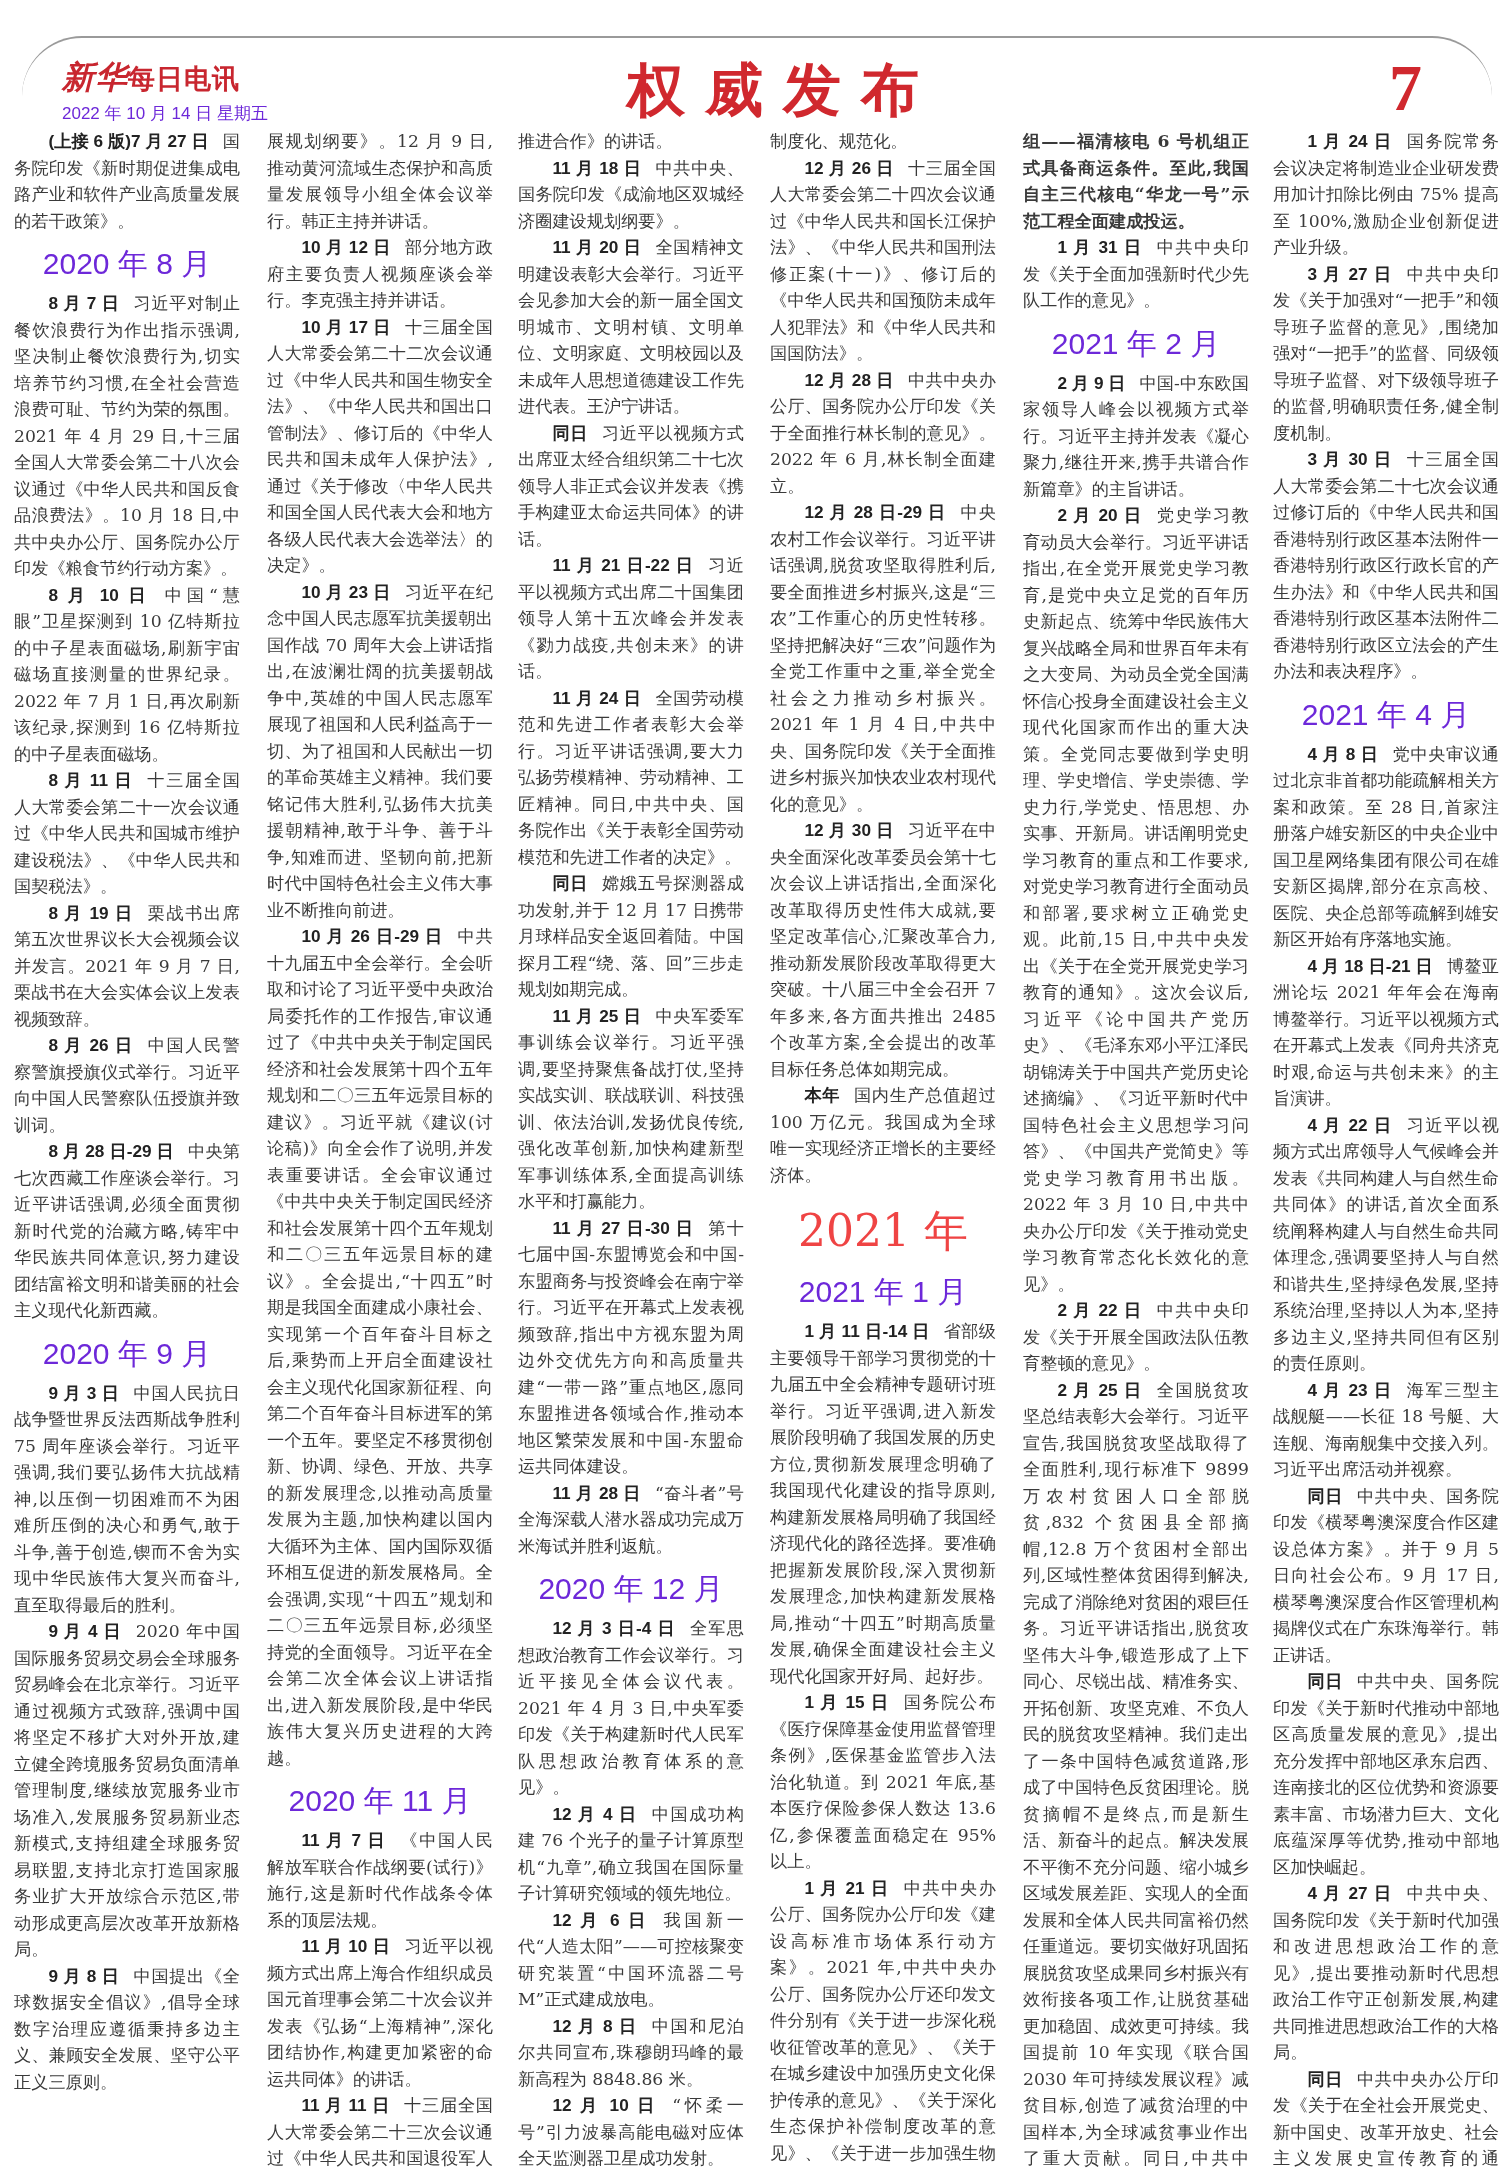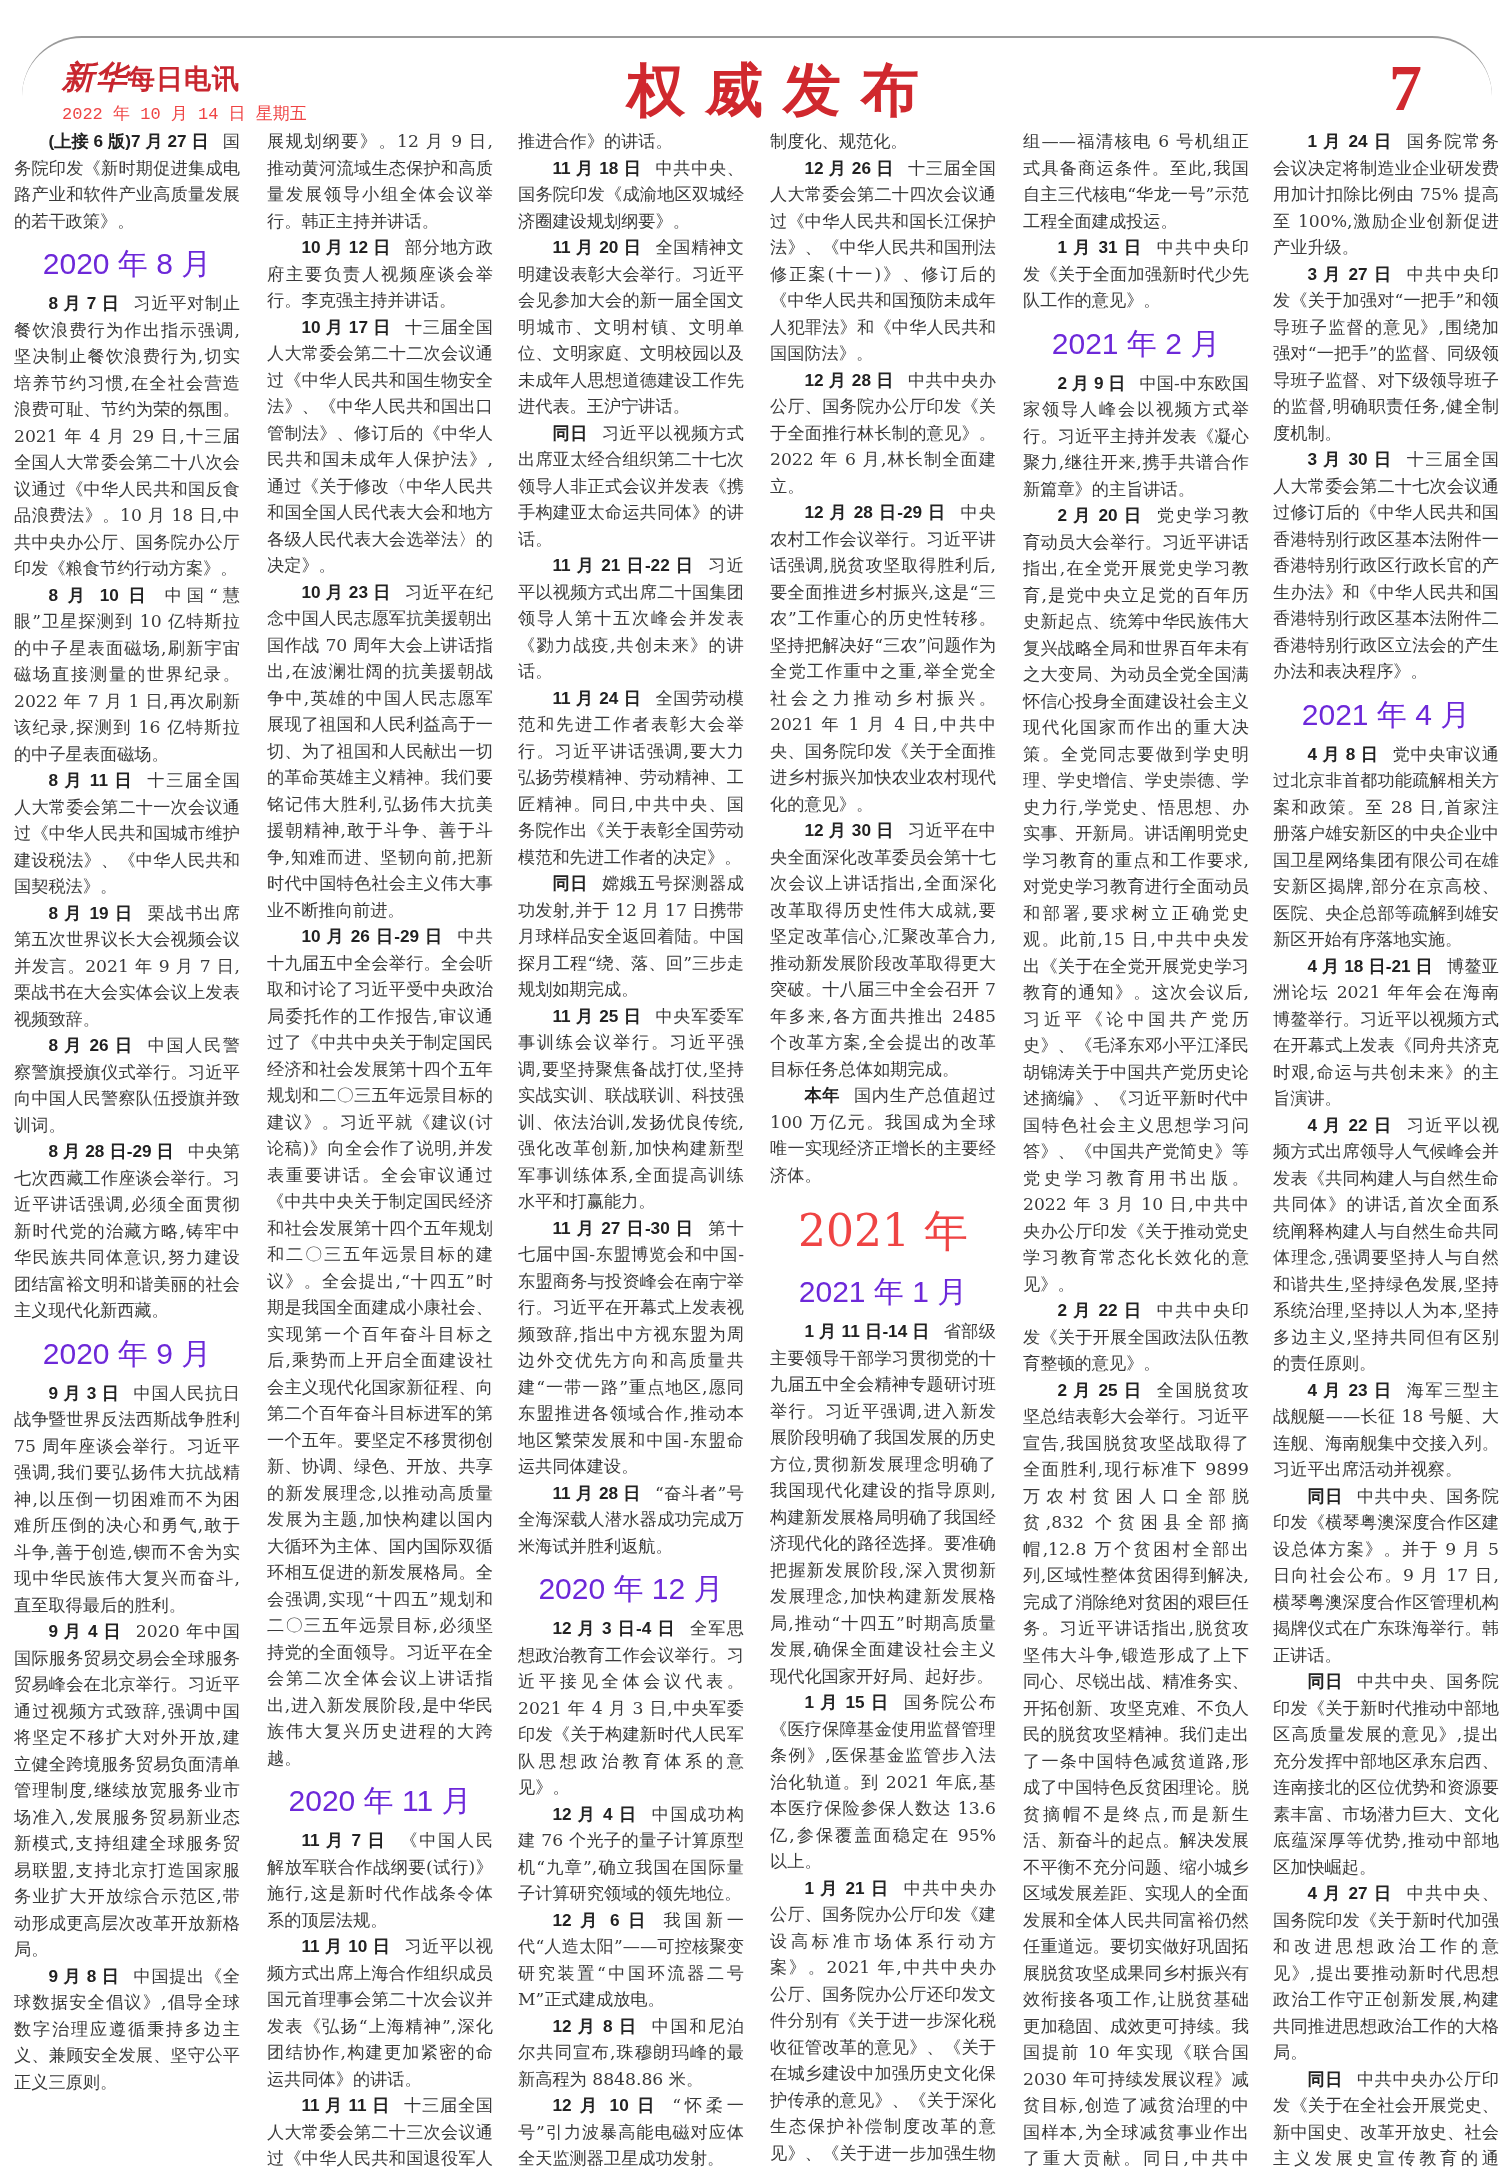--- a/index.html
+++ b/index.html
@@ -3,21 +3,21 @@
 <meta charset="utf-8">
 <style>
   html,body{margin:0;padding:0;background:#fff;}
   body{width:1500px;height:2169px;position:relative;overflow:hidden;
        font-family:"DejaVu Serif","Liberation Serif",serif;color:#3a3a3a;}
   .masthead{position:absolute;left:22px;top:36px;width:1470px;height:90px;
        border-top:2px solid #9a9a9a;border-radius:60px 60px 0 0;}
   .mast-left{position:absolute;left:40px;top:18px;}
   .logo{font-family:"DejaVu Serif",serif;color:#c8262f;font-size:32px;font-weight:bold;font-style:italic;letter-spacing:1px;}
   .logo .small{font-size:27px;font-style:normal;}
-  .mast-date{font-family:Liberation Mono, monospace;font-size:17px;color:#ef4444;margin-top:2px;}
+  .mast-date{font-family:Liberation Sans, sans-serif;font-size:17px;color:#6d28d9;margin-top:2px;}
   .section-title{position:absolute;left:605px;top:14px;font-size:58px;color:#d0282e;font-weight:bold;letter-spacing:20px;font-family:"DejaVu Serif",serif;}
   .page-num{position:absolute;right:70px;top:12px;font-size:66px;color:#d0282e;font-weight:bold;font-family:"Liberation Serif",serif;}
   .col{position:absolute;top:128px;width:226px;font-size:17.2px;line-height:26.5px;text-align:justify;}
   .entry{margin:0;text-indent:2em;}
   .entry .date{font-family:"Liberation Sans",sans-serif;font-weight:bold;color:#222;margin-right:14px;}
   .month{font-family:"Liberation Sans",sans-serif;font-size:30px;text-align:center;color:#6d28d9;margin:10px 0 6px;line-height:40px;}
   .year{font-family:"DejaVu Serif",serif;font-size:44px;text-align:center;color:#ef4444;margin:18px 0 16px;line-height:50px;}
 </style>
 </head>
 <body>
@@ -83,21 +83,21 @@
     <p class="entry"><span class="date">12 月 28 日-29 日</span><span>中央农村工作会议举行。习近平讲话强调,脱贫攻坚取得胜利后,要全面推进乡村振兴,这是“三农”工作重心的历史性转移。坚持把解决好“三农”问题作为全党工作重中之重,举全党全社会之力推动乡村振兴。2021 年 1 月 4 日,中共中央、国务院印发《关于全面推进乡村振兴加快农业农村现代化的意见》。</span></p>
     <p class="entry"><span class="date">12 月 30 日</span><span>习近平在中央全面深化改革委员会第十七次会议上讲话指出,全面深化改革取得历史性伟大成就,要坚定改革信心,汇聚改革合力,推动新发展阶段改革取得更大突破。十八届三中全会召开 7 年多来,各方面共推出 2485 个改革方案,全会提出的改革目标任务总体如期完成。</span></p>
     <p class="entry"><span class="date">本年</span><span>国内生产总值超过 100 万亿元。我国成为全球唯一实现经济正增长的主要经济体。</span></p>
     <div class="year">2021 年</div>
     <div class="month">2021 年 1 月</div>
     <p class="entry"><span class="date">1 月 11 日-14 日</span><span>省部级主要领导干部学习贯彻党的十九届五中全会精神专题研讨班举行。习近平强调,进入新发展阶段明确了我国发展的历史方位,贯彻新发展理念明确了我国现代化建设的指导原则,构建新发展格局明确了我国经济现代化的路径选择。要准确把握新发展阶段,深入贯彻新发展理念,加快构建新发展格局,推动“十四五”时期高质量发展,确保全面建设社会主义现代化国家开好局、起好步。</span></p>
     <p class="entry"><span class="date">1 月 15 日</span><span>国务院公布《医疗保障基金使用监督管理条例》,医保基金监管步入法治化轨道。到 2021 年底,基本医疗保险参保人数达 13.6 亿,参保覆盖面稳定在 95% 以上。</span></p>
     <p class="entry"><span class="date">1 月 21 日</span><span>中共中央办公厅、国务院办公厅印发《建设高标准市场体系行动方案》。2021 年,中共中央办公厅、国务院办公厅还印发文件分别有《关于进一步深化税收征管改革的意见》、《关于在城乡建设中加强历史文化保护传承的意见》、《关于深化生态保护补偿制度改革的意见》、《关于进一步加强生物多样性保护的意见》、《关于加强打击治理电信网络诈骗违法犯罪工作的意见》等。</span></p>
   </div>
 <div class="col" style="left:1023px">
-    <p class="entry" style="text-indent: 0px;">组——福清核电 6 号机组正式具备商运条件。至此,我国自主三代核电“华龙一号”示范工程全面建成投运。</p>
+    <p class="entry" style="text-indent: 0px; font-weight: bold;">组——福清核电 6 号机组正式具备商运条件。至此,我国自主三代核电“华龙一号”示范工程全面建成投运。</p>
     <p class="entry"><span class="date">1 月 31 日</span><span>中共中央印发《关于全面加强新时代少先队工作的意见》。</span></p>
     <div class="month">2021 年 2 月</div>
     <p class="entry"><span class="date">2 月 9 日</span><span>中国-中东欧国家领导人峰会以视频方式举行。习近平主持并发表《凝心聚力,继往开来,携手共谱合作新篇章》的主旨讲话。</span></p>
     <p class="entry"><span class="date">2 月 20 日</span><span>党史学习教育动员大会举行。习近平讲话指出,在全党开展党史学习教育,是党中央立足党的百年历史新起点、统筹中华民族伟大复兴战略全局和世界百年未有之大变局、为动员全党全国满怀信心投身全面建设社会主义现代化国家而作出的重大决策。全党同志要做到学史明理、学史增信、学史崇德、学史力行,学党史、悟思想、办实事、开新局。讲话阐明党史学习教育的重点和工作要求,对党史学习教育进行全面动员和部署,要求树立正确党史观。此前,15 日,中共中央发出《关于在全党开展党史学习教育的通知》。这次会议后,习近平《论中国共产党历史》、《毛泽东邓小平江泽民胡锦涛关于中国共产党历史论述摘编》、《习近平新时代中国特色社会主义思想学习问答》、《中国共产党简史》等党史学习教育用书出版。2022 年 3 月 10 日,中共中央办公厅印发《关于推动党史学习教育常态化长效化的意见》。</span></p>
     <p class="entry"><span class="date">2 月 22 日</span><span>中共中央印发《关于开展全国政法队伍教育整顿的意见》。</span></p>
     <p class="entry"><span class="date">2 月 25 日</span><span>全国脱贫攻坚总结表彰大会举行。习近平宣告,我国脱贫攻坚战取得了全面胜利,现行标准下 9899 万农村贫困人口全部脱贫,832 个贫困县全部摘帽,12.8 万个贫困村全部出列,区域性整体贫困得到解决,完成了消除绝对贫困的艰巨任务。习近平讲话指出,脱贫攻坚伟大斗争,锻造形成了上下同心、尽锐出战、精准务实、开拓创新、攻坚克难、不负人民的脱贫攻坚精神。我们走出了一条中国特色减贫道路,形成了中国特色反贫困理论。脱贫摘帽不是终点,而是新生活、新奋斗的起点。解决发展不平衡不充分问题、缩小城乡区域发展差距、实现人的全面发展和全体人民共同富裕仍然任重道远。要切实做好巩固拓展脱贫攻坚成果同乡村振兴有效衔接各项工作,让脱贫基础更加稳固、成效更可持续。我国提前 10 年实现《联合国 2030 年可持续发展议程》减贫目标,创造了减贫治理的中国样本,为全球减贫事业作出了重大贡献。同日,中共中央、国务院作出《关于授予全国脱贫攻坚楷模荣誉称号的决定》、《关于表彰全国脱贫攻坚先进个人和先进集体的决定》。</span></p>
   </div>
 <div class="col" style="left:1273px">
     <p class="entry"><span class="date">1 月 24 日</span><span>国务院常务会议决定将制造业企业研发费用加计扣除比例由 75% 提高至 100%,激励企业创新促进产业升级。</span></p>
     <p class="entry"><span class="date">3 月 27 日</span><span>中共中央印发《关于加强对“一把手”和领导班子监督的意见》,围绕加强对“一把手”的监督、同级领导班子监督、对下级领导班子的监督,明确职责任务,健全制度机制。</span></p>

